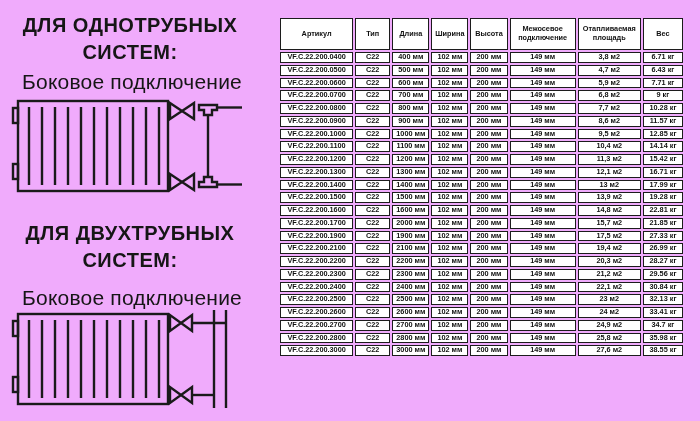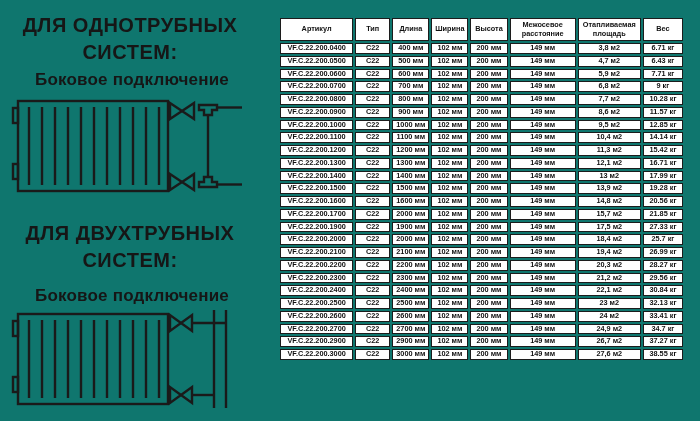--- a/index.html
+++ b/index.html
@@ -1,49 +1,49 @@
 <!DOCTYPE html>
 <html><head>
 <meta charset="utf-8">
 <style>
   html,body{margin:0;padding:0;background:#fff;}
   .page{
-    position:relative;width:700px;height:421px;background:#0f766e;
+    position:relative;width:700px;height:421px;background:#f0abfc;
     font-family:"Liberation Sans",sans-serif;color:#151515;overflow:hidden;
   }
   
   .left-panel{position:absolute;left:0;top:0;width:270px;height:421px;}
   .sec-title{
     position:absolute;left:6px;width:248px;text-align:center;
     font-size:20px;line-height:27px;font-weight:bold;letter-spacing:.5px;color:#161616;
   }
   .sec-sub{
     position:absolute;left:10px;width:244px;text-align:center;
-    font-size:17px;font-weight:bold;letter-spacing:.2px;color:#161616;white-space:nowrap;
+    font-size:21px;font-weight:normal;letter-spacing:.2px;color:#161616;white-space:nowrap;
   }
   .diagram{position:absolute;left:10px;width:238px;height:102px;}
   .diagram svg{width:100%;height:100%;}
   .sec1-title{top:12px;}
   .sec1-sub{top:70px;}
   .sec1-diagram{top:95px;}
   .sec2-title{top:220px;}
   .sec2-sub{top:286px;}
   .sec2-diagram{top:308px;}
   
   .spec-table{
     position:absolute;left:278px;top:16px;width:407px;
     border-collapse:separate;border-spacing:2px;table-layout:fixed;
   }
   .spec-table th,.spec-table td{
     border:1px solid #1c1c1c;background:#fff;box-sizing:border-box;
     font-weight:bold;text-align:center;vertical-align:middle;
     font-size:7.3px;line-height:1.2;padding:0 1px;color:#111;
     overflow:hidden;white-space:nowrap;
   }
-  .spec-table th{height:23px;white-space:normal;}
+  .spec-table th{height:32px;white-space:normal;}
   .spec-table td{height:9.4px;}
 </style>
 </head>
 <body>
 
 <div class="page">
 
   <div class="left-panel">
 
     <div class="sec-title sec1-title">
@@ -156,21 +156,21 @@
         <col style="width:63px">
         <col style="width:40px">
     </colgroup>
     <thead>
       <tr>
           <th>Артикул</th>
           <th>Тип</th>
           <th>Длина</th>
           <th>Ширина</th>
           <th>Высота</th>
-          <th>Межосевое расстояние</th>
+          <th>Межосевое подключение</th>
           <th>Отапливаемая площадь</th>
           <th>Вес</th>
         </tr>
     </thead>
     <tbody>
         <tr>
           <td>VF.C.22.200.0400</td>
           <td>C22</td>
           <td>400 мм</td>
           <td>102 мм</td>
@@ -290,21 +290,21 @@
           <td>19.28 кг</td>
         </tr>
         <tr>
           <td>VF.C.22.200.1600</td>
           <td>C22</td>
           <td>1600 мм</td>
           <td>102 мм</td>
           <td>200 мм</td>
           <td>149 мм</td>
           <td>14,8 м2</td>
-          <td>20.56 кг</td>
+          <td>22.81 кг</td>
         </tr>
         <tr>
           <td>VF.C.22.200.1700</td>
           <td>C22</td>
           <td>2000 мм</td>
           <td>102 мм</td>
           <td>200 мм</td>
           <td>149 мм</td>
           <td>15,7 м2</td>
           <td>21.85 кг</td>
@@ -313,30 +313,20 @@
           <td>VF.C.22.200.1900</td>
           <td>C22</td>
           <td>1900 мм</td>
           <td>102 мм</td>
           <td>200 мм</td>
           <td>149 мм</td>
           <td>17,5 м2</td>
           <td>27.33 кг</td>
         </tr>
         <tr>
-          <td>VF.C.22.200.2000</td>
-          <td>C22</td>
-          <td>2000 мм</td>
-          <td>102 мм</td>
-          <td>200 мм</td>
-          <td>149 мм</td>
-          <td>18,4 м2</td>
-          <td>25.7 кг</td>
-        </tr>
-        <tr>
           <td>VF.C.22.200.2100</td>
           <td>C22</td>
           <td>2100 мм</td>
           <td>102 мм</td>
           <td>200 мм</td>
           <td>149 мм</td>
           <td>19,4 м2</td>
           <td>26.99 кг</td>
         </tr>
         <tr>
@@ -393,28 +383,28 @@
           <td>VF.C.22.200.2700</td>
           <td>C22</td>
           <td>2700 мм</td>
           <td>102 мм</td>
           <td>200 мм</td>
           <td>149 мм</td>
           <td>24,9 м2</td>
           <td>34.7 кг</td>
         </tr>
         <tr>
-          <td>VF.C.22.200.2900</td>
-          <td>C22</td>
-          <td>2900 мм</td>
-          <td>102 мм</td>
-          <td>200 мм</td>
-          <td>149 мм</td>
-          <td>26,7 м2</td>
-          <td>37.27 кг</td>
+          <td>VF.C.22.200.2800</td>
+          <td>C22</td>
+          <td>2800 мм</td>
+          <td>102 мм</td>
+          <td>200 мм</td>
+          <td>149 мм</td>
+          <td>25,8 м2</td>
+          <td>35.98 кг</td>
         </tr>
         <tr>
           <td>VF.C.22.200.3000</td>
           <td>C22</td>
           <td>3000 мм</td>
           <td>102 мм</td>
           <td>200 мм</td>
           <td>149 мм</td>
           <td>27,6 м2</td>
           <td>38.55 кг</td>

